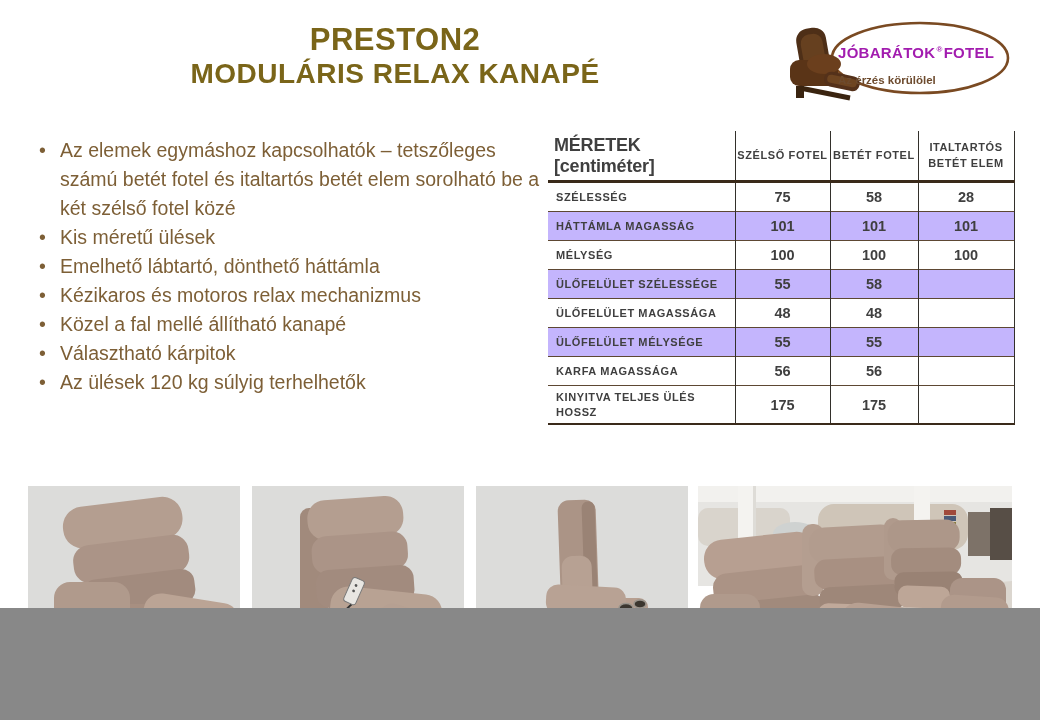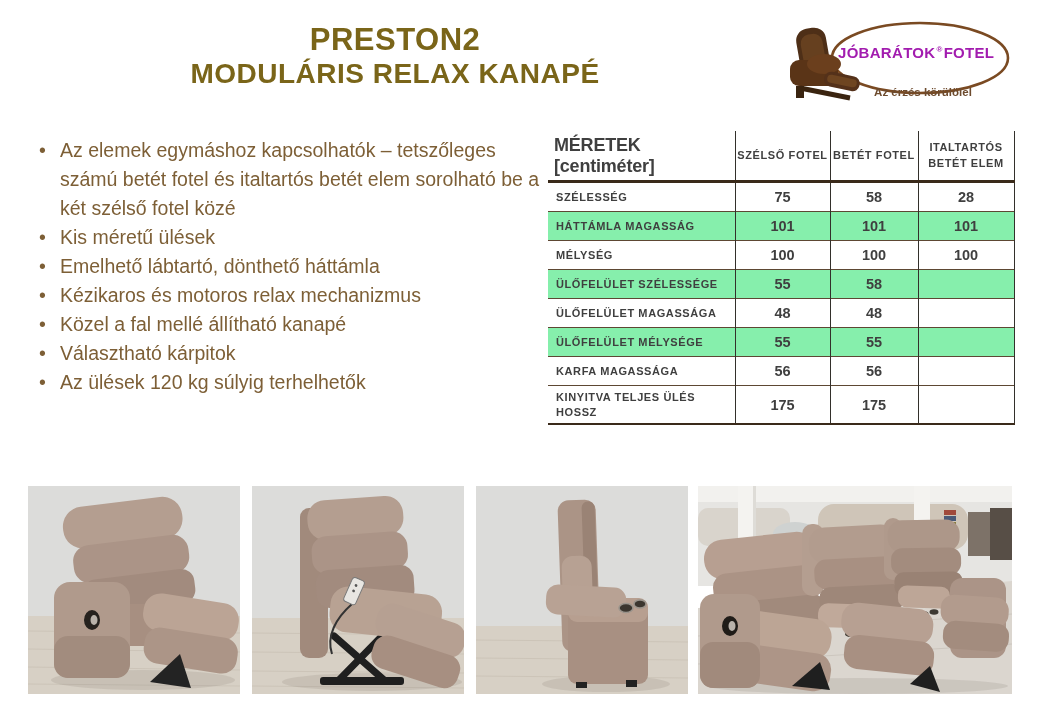--- a/index.html
+++ b/index.html
@@ -1,50 +1,50 @@
 <!DOCTYPE html>
 <html><head>
 <meta charset="utf-8">
 <style>
   html,body{margin:0;padding:0;background:#888;}
   .slide{
-    position:relative;width:1040px;height:720px;background:#ffffff;
+    position:relative;width:1040px;height:608px;background:#ffffff;
     font-family:"Liberation Sans",sans-serif;overflow:hidden;margin:0 auto;
   }
   
   .title-block{position:absolute;left:88px;top:22px;width:614px;text-align:center;color:#7a6519;}
   .title-line1{font-size:31px;font-weight:bold;letter-spacing:.5px;line-height:36px;margin:0;}
   .title-line2{font-size:28px;font-weight:bold;letter-spacing:.5px;line-height:32px;margin:0;}
   
   .logo{position:absolute;left:780px;top:10px;width:252px;height:98px;}
   .logo svg{position:absolute;left:0;top:0;}
   .logo .brand{
     position:absolute;left:58px;top:34px;width:170px;text-align:left;
     font-size:15px;font-weight:bold;color:#a21caf;letter-spacing:.3px;white-space:nowrap;
   }
   .logo .brand .reg{font-size:8px;vertical-align:super;margin:0 1px;}
   .logo .tagline{
-    position:absolute;left:58px;top:76px;width:170px;text-align:center;
+    position:absolute;left:58px;top:64px;width:170px;
     font-size:11.5px;color:#6d4b2e;font-weight:bold;
   }
   
   .features{position:absolute;left:36px;top:136px;width:506px;margin:0;padding:0;list-style:none;
     color:#7d5f36;font-size:19.5px;line-height:29px;}
   .features li{position:relative;padding-left:24px;}
   .features li::before{content:"•";position:absolute;left:3px;top:0;color:#7d5f36;}
   
   .mtable{position:absolute;left:548px;top:131px;width:466px;border-collapse:collapse;table-layout:fixed;
     color:#3f3f3f;}
   .mtable th,.mtable td{padding:0;vertical-align:middle;}
   .mtable th:nth-child(n+2),.mtable td:nth-child(n+2){border-left:1.5px solid #33302b;}
   .mtable th:last-child,.mtable td:last-child{border-right:1.5px solid #33302b;}
   .mtable thead th{border-bottom:3px solid #3a2a1a;height:49px;}
   .mtable tbody td{border-top:1px solid #5d4733;height:28px;}
   .mtable tbody tr:last-child td{border-bottom:2.5px solid #3a2a1a;height:37px;}
-  .mtable tbody tr.alt td{background:#86efac;}
+  .mtable tbody tr.alt td{background:#c4b5fd;}
   .mtable .tbl-title{font-size:18px;font-weight:bold;text-align:left;padding-left:6px;letter-spacing:-.2px;}
   .mtable .col-head{font-size:11px;font-weight:bold;letter-spacing:.6px;line-height:1.4;text-align:center;padding:0 0;}
   .mtable .lbl{font-size:11px;font-weight:bold;letter-spacing:.6px;text-align:left;padding:0 4px 0 8px;line-height:1.3;}
   .mtable .val{font-size:14.5px;font-weight:bold;text-align:center;}
   
   .photo{position:absolute;top:486px;height:208px;margin:0;}
   .photo svg{display:block;}
   .photo-1{left:28px;width:212px;}
   .photo-2{left:252px;width:212px;}
   .photo-3{left:476px;width:212px;}

